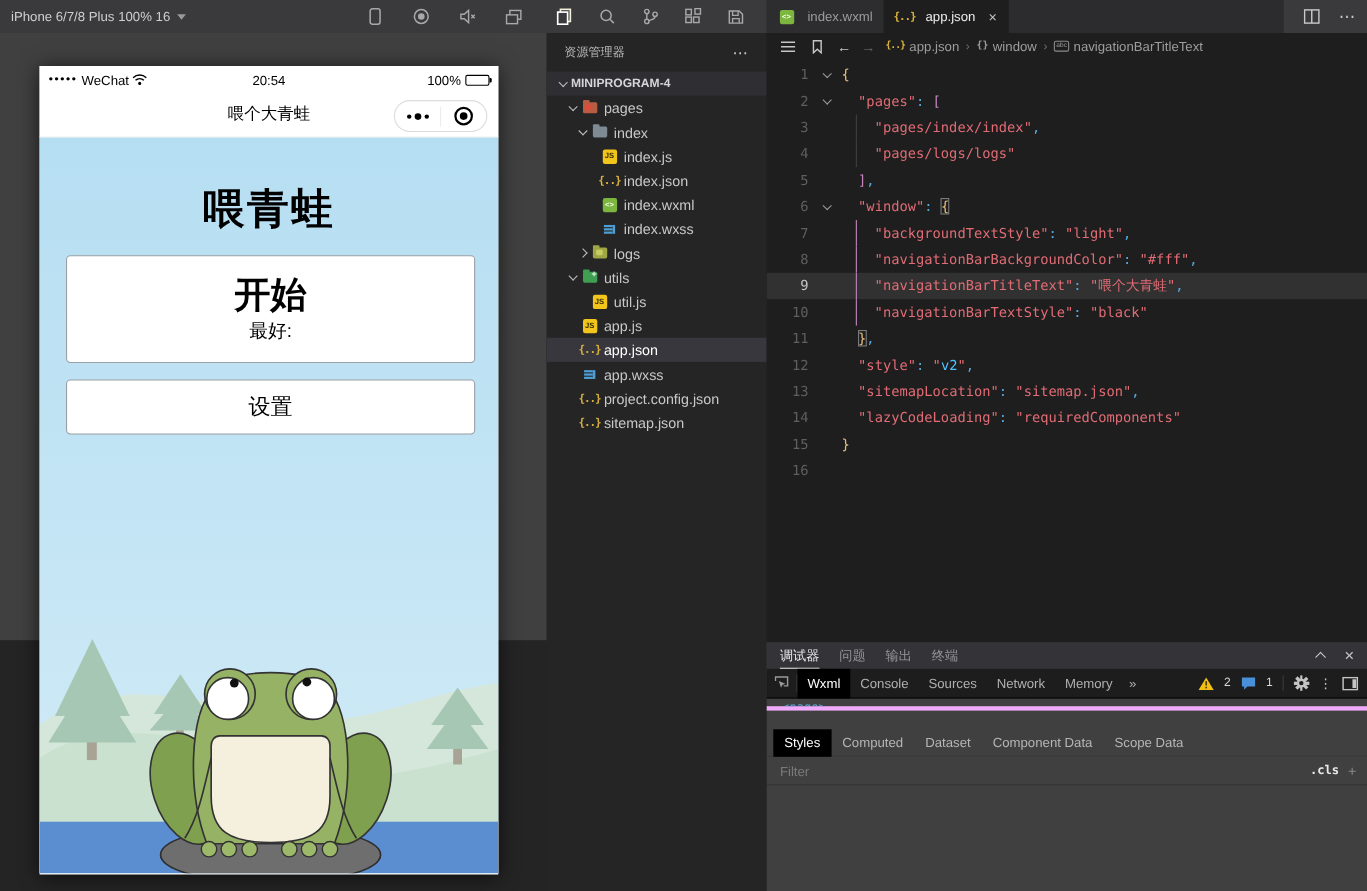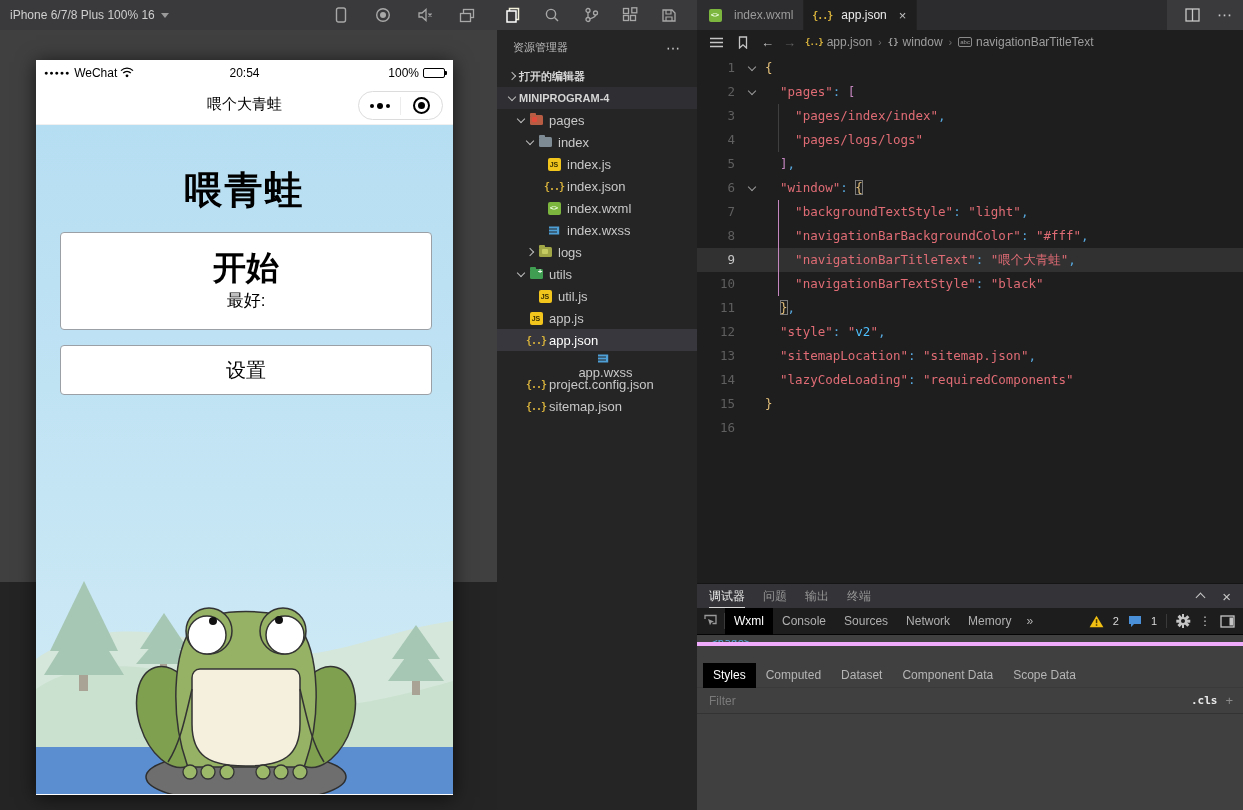--- a/index.html
+++ b/index.html
@@ -339,26 +339,20 @@
     </div>
   </div>
 </div>
 
 <div id="explorer">
   <div class="exp-header">
     <span>资源管理器</span>
     <span class="exp-more">⋯</span>
   </div>
   <div id="file-tree">
-      <div class="exp-row hdr" style="padding-left: 8px;">
-        <span class="chev-slot">
-          <span class="chev right"></span>
-        </span>
-        <span>打开的编辑器</span>
-      </div>
       <div class="exp-row hdr rootline" style="padding-left: 8px;">
         <span class="chev-slot">
           <span class="chev down"></span>
         </span>
         <span>MINIPROGRAM-4</span>
       </div>
       <div class="exp-row" style="padding-left: 17px;">
         <span class="chev-slot">
           <span class="chev down"></span>
         </span>
@@ -441,21 +435,21 @@
         </span>
         <span>app.js</span>
       </div>
       <div class="exp-row selected" style="padding-left: 17px;">
         <span class="chev-slot"></span>
         <span class="fic">
           <span class="ic-json">{..}</span>
         </span>
         <span>app.json</span>
       </div>
-      <div class="exp-row" style="padding-left: 17px; flex-direction: column;">
+      <div class="exp-row" style="padding-left: 17px;">
         <span class="chev-slot"></span>
         <span class="fic">
           <svg width="13" height="13" viewBox="0 0 13 13">
             <rect x="1" y="2.5" width="8" height="2" fill="#4d9fd6"></rect>
             <rect x="1" y="5.5" width="8" height="2" fill="#4d9fd6"></rect>
             <rect x="1" y="8.5" width="8" height="2" fill="#4d9fd6"></rect>
             <rect x="9" y="2.5" width="2.2" height="8" fill="#4d9fd6"></rect>
           </svg>
         </span>
         <span>app.wxss</span>

